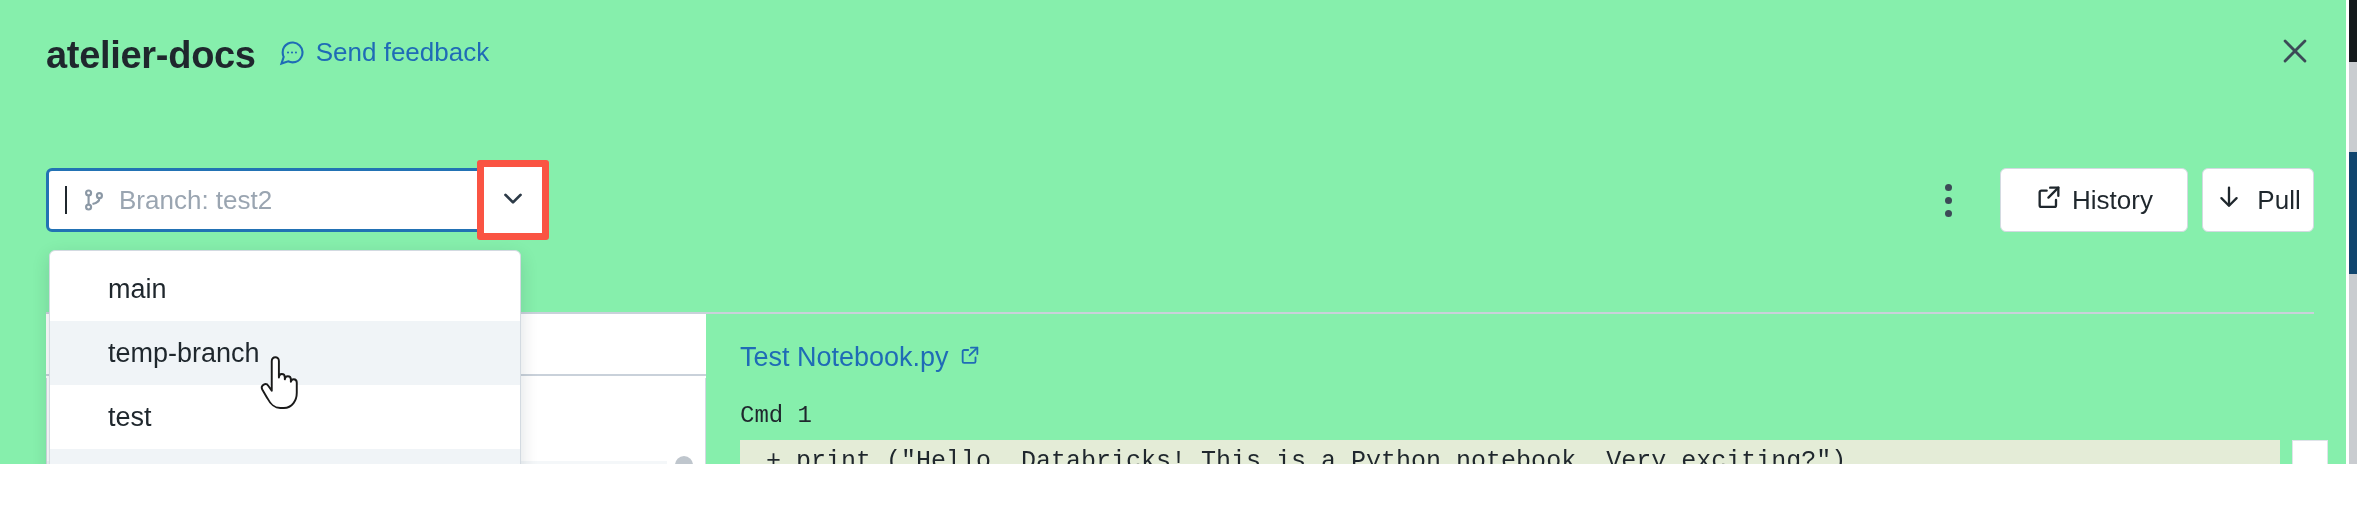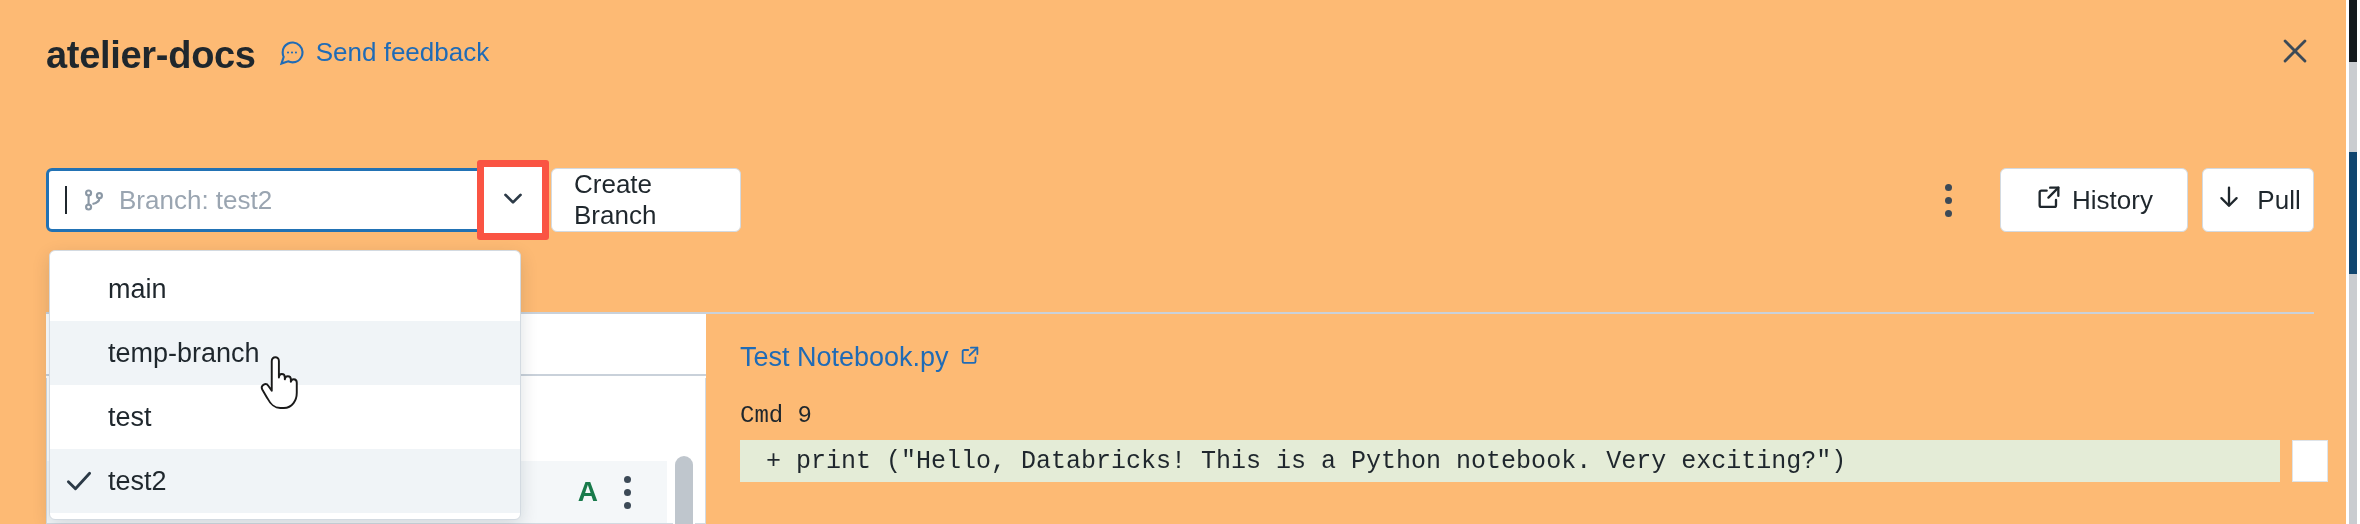--- a/index.html
+++ b/index.html
@@ -9,22 +9,22 @@
     width: 2360px; height: 524px;
     overflow: hidden;
     background: #ffffff;
     font-family: "Liberation Sans", sans-serif;
     color: #11171c;
   }
 
   .dialog {
     position: relative;
     width: 2360px;
-    height: 524px;
-    background: #fdba74;
+    height: 464px;
+    background: #86efac;
     overflow: hidden;
   }
 
   
   .header {
     position: absolute;
     left: 0; top: 0;
     width: 2360px; height: 110px;
   }
   .title-row {
@@ -399,23 +399,20 @@
     <div class="dropdown-toggle-wrap">
       <div class="dropdown-toggle">
         <span>
           <svg width="30" height="30" viewBox="0 0 24 24" fill="none" stroke="#2c3a47" stroke-width="2.2" stroke-linecap="round" stroke-linejoin="round">
             <polyline points="6 9.5 12 15.5 18 9.5"></polyline>
           </svg>
         </span>
       </div>
     </div>
 
-    <div class="btn btn-create">
-      <span>Create Branch</span>
-    </div>
 
     <div class="kebab-toolbar">
       <span class="kebab">
         <i class="kebab-dot"></i>
           <i class="kebab-dot"></i>
           <i class="kebab-dot"></i>
       </span>
     </div>
 
     <div class="btn btn-history">
@@ -472,21 +469,21 @@
       <span>Test Notebook.py</span>
       <span>
         <svg width="22" height="22" viewBox="0 0 24 24" fill="none" stroke="#1f6bb6" stroke-width="2" stroke-linecap="round" stroke-linejoin="round">
           <path d="M13 4h7v7"></path>
           <path d="M20 4l-8.5 8.5"></path>
           <path d="M18 14.5V19a1.5 1.5 0 0 1-1.5 1.5h-11A1.5 1.5 0 0 1 4 19V8a1.5 1.5 0 0 1 1.5-1.5H10"></path>
         </svg>
       </span>
     </div>
 
-    <div class="cmd-label">Cmd 9</div>
+    <div class="cmd-label">Cmd 1</div>
 
     <div class="diff-line">+ print ("Hello, Databricks! This is a Python notebook. Very exciting?")</div>
     <div class="diff-gutter"></div>
 
   </div>
 
   <div class="dropdown-menu">
 
     <div class="menu-item">
       <span class="spacer"></span>

